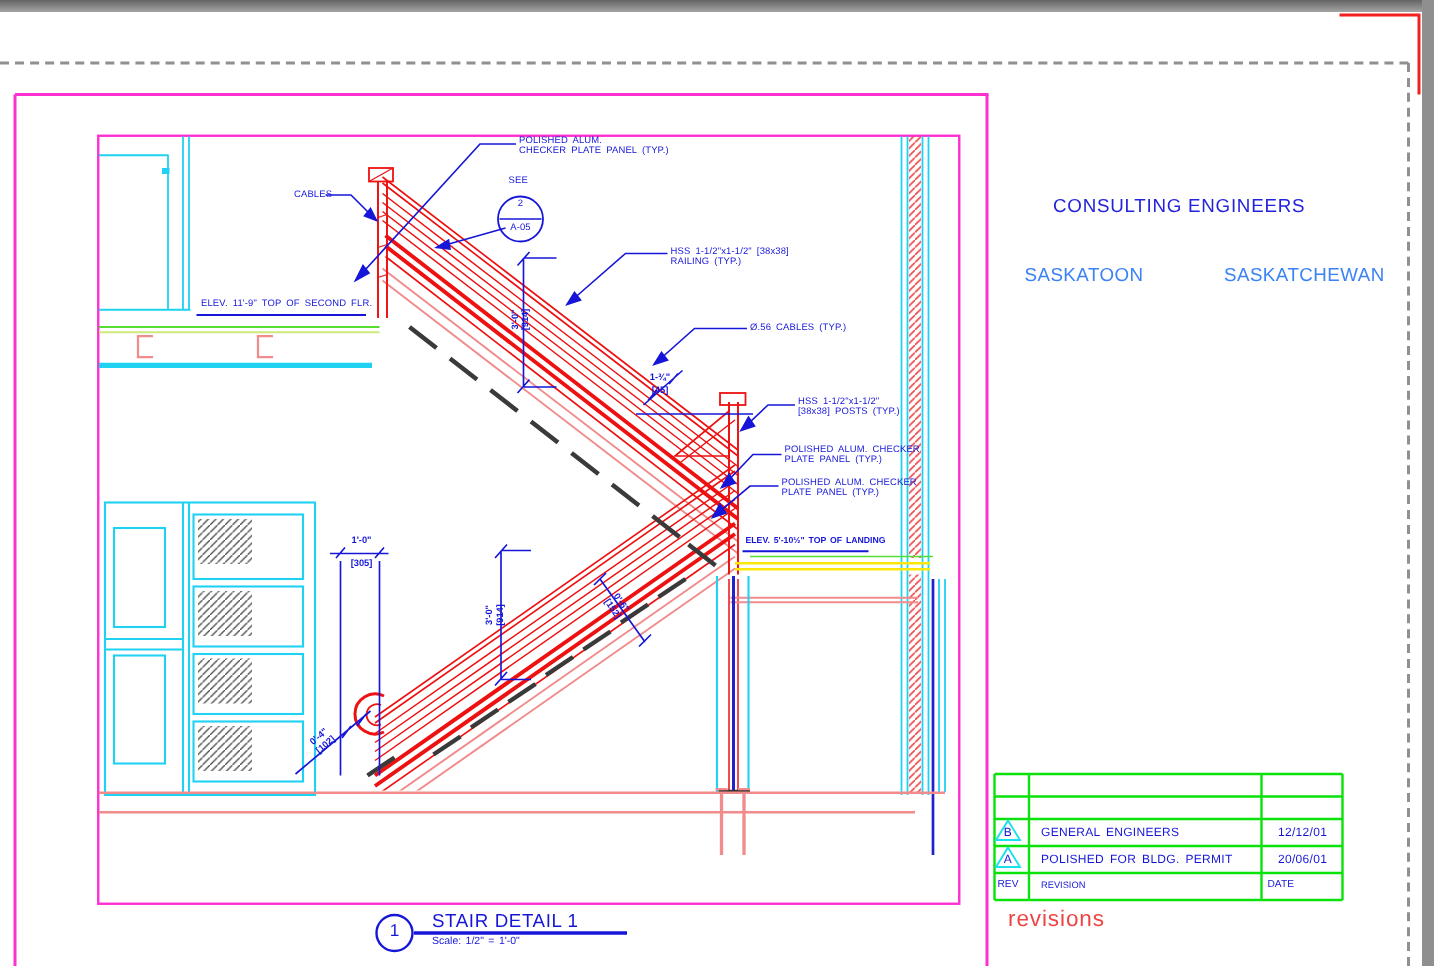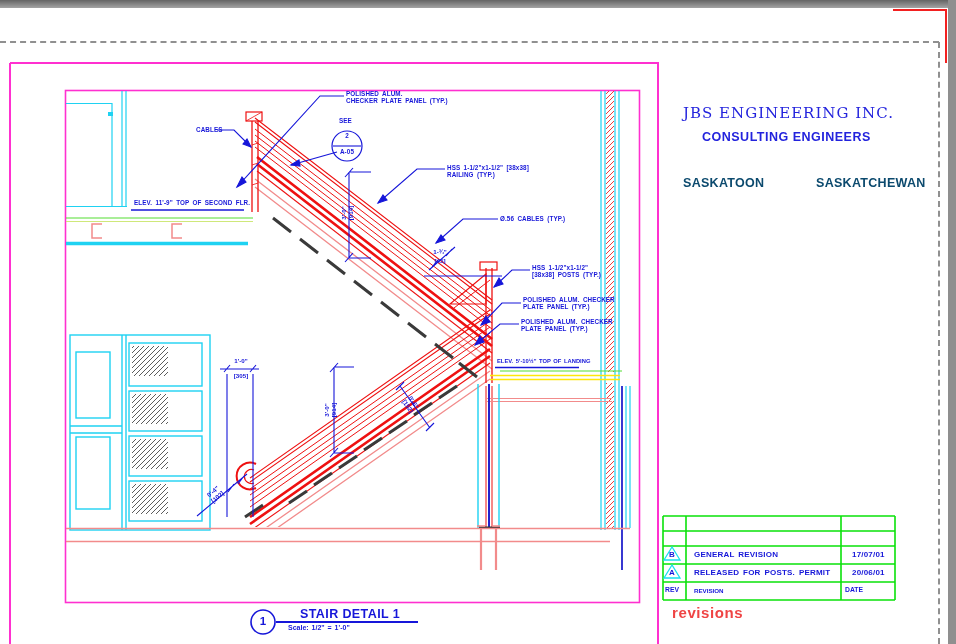--- a/index.html
+++ b/index.html
@@ -5,30 +5,30 @@
   html,body{margin:0;padding:0;background:#fff}
   .stage{position:relative;width:956px;height:644px;background:#fff;overflow:hidden;
          font-family:"Liberation Sans",sans-serif}
   .chrome-top{position:absolute;left:0;top:0;width:956px;height:8px;
 and         background:linear-gradient(#646464,#a4a4a4)}
   .chrome-top{background:linear-gradient(#646464,#a4a4a4)}
   .chrome-right{position:absolute;left:948px;top:0;width:8px;height:644px;background:#8f8f8f}
   .dash-h{position:absolute;left:0;top:41px;width:939px;height:0;border-top:2px dashed #909090}
   .dash-v{position:absolute;left:938px;top:42px;width:0;height:602px;border-left:2px dashed #909090}
   svg{position:absolute;left:0;top:0}
-  .txt{position:absolute;white-space:nowrap;color:#1616d9;font-weight:bold}
+  .txt{position:absolute;white-space:nowrap;color:#1616d9;font-weight:normal}
   .ann{font-size:6.3px;line-height:7px;letter-spacing:.1px;word-spacing:1.5px}
   .ann-sm{font-size:5.8px;line-height:6.5px;word-spacing:1px}
   .dimbox{position:absolute;display:flex;flex-direction:column;align-items:center;justify-content:center;
           color:#1616d9;font-weight:bold;font-size:6.2px;line-height:7px;white-space:nowrap;text-align:center}
   .center{text-align:center}
   .company{font-family:"DejaVu Serif","Liberation Serif",serif;font-weight:normal;
            font-size:15px;letter-spacing:1px;color:#2323dd}
   .tb-sub{font-size:12.5px;letter-spacing:.5px;color:#2323dd}
-  .tb-city{font-size:12.5px;letter-spacing:.3px;color:#0c4a6e}
+  .tb-city{font-size:12.5px;letter-spacing:.3px;color:#3b82f6}
   .rev-cell{font-size:8px;letter-spacing:.2px;word-spacing:1.5px}
   .rev-hdr{font-size:6.8px}
   .rev-hdr-sm{font-size:6.2px}
   .rev-label{font-size:15px;letter-spacing:.6px;color:#ef4444}
   .det-title{font-size:12.5px;letter-spacing:.4px}
   .det-scale{font-size:7px;word-spacing:1px}
   .det-num{font-size:11.5px}
 </style>
 </head>
 <body>
@@ -260,32 +260,31 @@
     <div>[102]</div>
   </div>
   <div class="dimbox" style="left:428px;top:247px;width:24px;height:8px">
     <div>1-¾"</div>
   </div>
   <div class="dimbox" style="left:428px;top:256px;width:24px;height:8px">
     <div>[45]</div>
   </div>
 
   <div class="txt det-num center" style="left:251px;top:615px;width:24px">1</div>
-  <div class="txt det-title" style="left:300px;top:607px">STAIR DETAIL 1</div>
+  <div class="txt det-title" style="left:288px;top:607px">STAIR DETAIL 1</div>
   <div class="txt det-scale" style="left:288px;top:624px">Scale: 1/2" =  1'-0"</div>
 
-  <div class="txt company" style="left:683px;top:104px">JBS ENGINEERING INC.</div>
   <div class="txt tb-sub" style="left:702px;top:130px">CONSULTING ENGINEERS</div>
   <div class="txt tb-city" style="left:683px;top:176px">SASKATOON</div>
   <div class="txt tb-city" style="left:816px;top:176px">SASKATCHEWAN</div>
 
   <div class="txt rev-cell center" style="left:664px;top:550px;width:16px">B</div>
-  <div class="txt rev-cell" style="left:694px;top:550px">GENERAL REVISION</div>
-  <div class="txt rev-cell" style="left:852px;top:550px">17/07/01</div>
+  <div class="txt rev-cell" style="left:694px;top:550px">GENERAL ENGINEERS</div>
+  <div class="txt rev-cell" style="left:852px;top:550px">12/12/01</div>
   <div class="txt rev-cell center" style="left:664px;top:568px;width:16px">A</div>
-  <div class="txt rev-cell" style="left:694px;top:568px">RELEASED FOR POSTS. PERMIT</div>
+  <div class="txt rev-cell" style="left:694px;top:568px">POLISHED FOR BLDG. PERMIT</div>
   <div class="txt rev-cell" style="left:852px;top:568px">20/06/01</div>
   <div class="txt rev-hdr" style="left:665px;top:586px">REV</div>
   <div class="txt rev-hdr-sm" style="left:694px;top:587px">REVISION</div>
   <div class="txt rev-hdr" style="left:845px;top:586px">DATE</div>
   <div class="txt rev-label" style="left:672px;top:604px">revisions</div>
 
 </div>
 
 </body></html>

